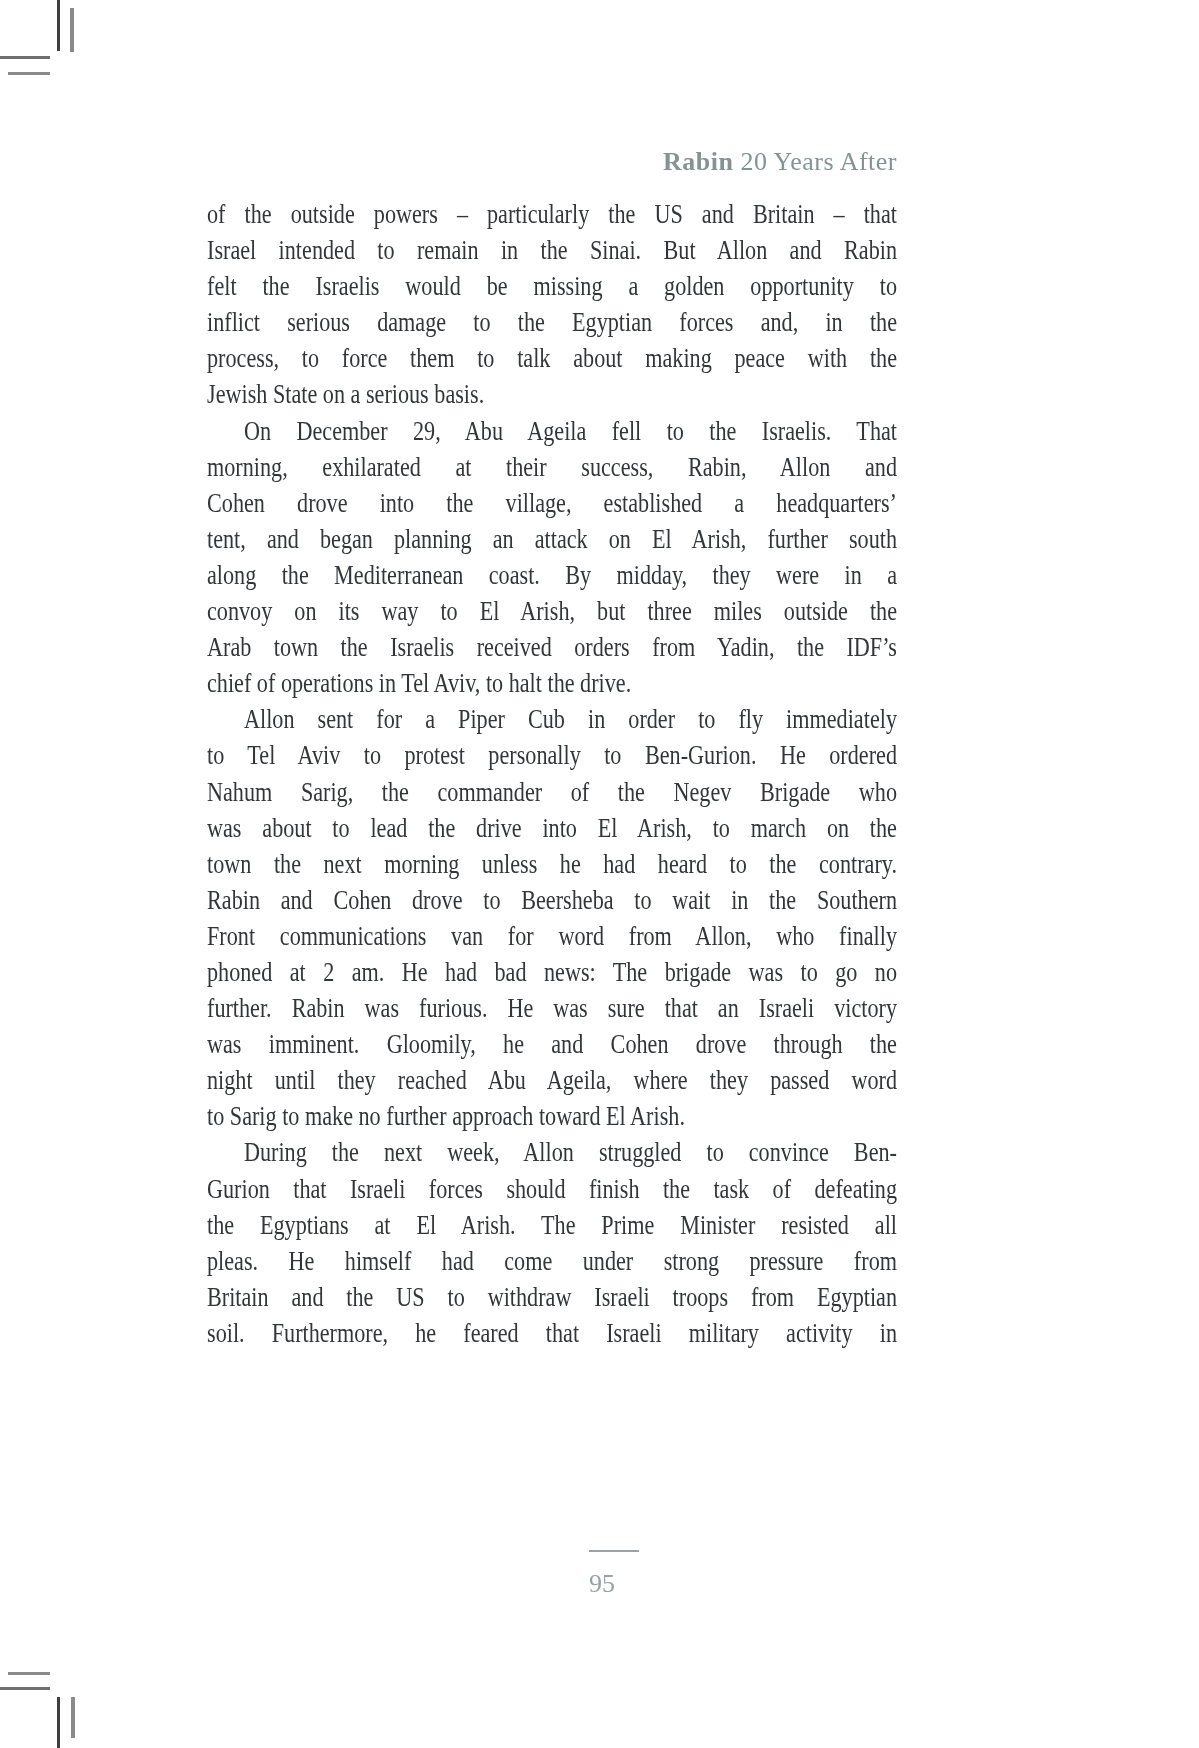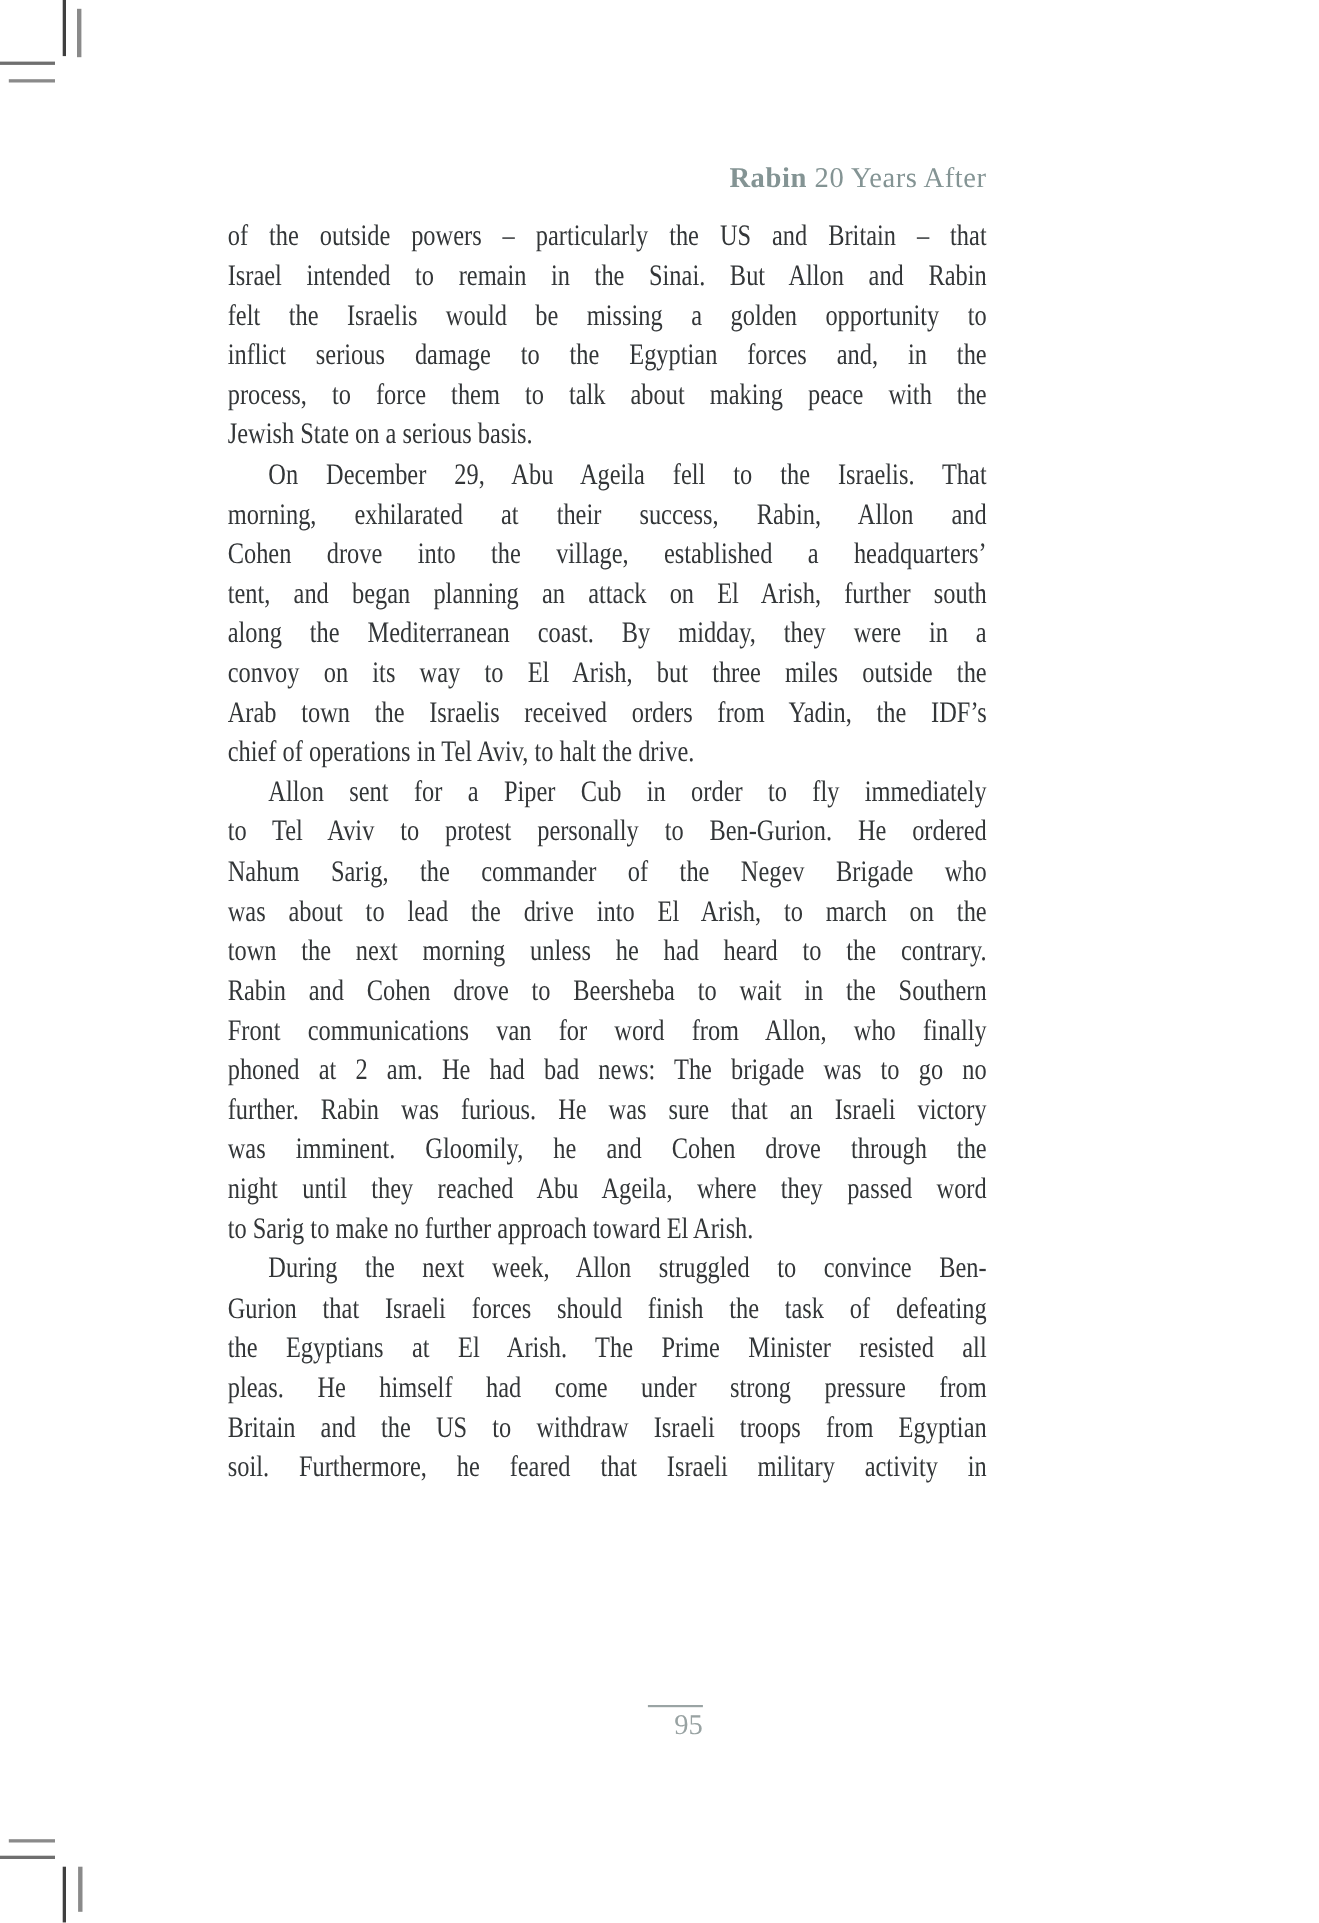--- a/index.html
+++ b/index.html
@@ -56,24 +56,24 @@
   .line.last { text-align-last: left; }
   .line.indent { text-indent: 45px; }
 
   
   .footer {
     position: absolute;
     left: 589px;
     top: 1550px;
     width: 50px;
     border-top: 2px solid var(--color-footer_rule, #9aa4a4);
-    text-align: right;
+    text-align: left;
     font-size: 26px;
     line-height: 30px;
-    padding-top: 1px;
+    padding-top: 17px;
     color: var(--color-footer, #98a2a2);
   }
 </style>
 </head>
 <body>
 
 <div class="page">
 
   <div class="crop" style="left:57px; top:0; width:3px; height:51px; background:#3f3f3f;"></div>
   <div class="crop" style="left:70px; top:8px; width:4px; height:44px; background:#8a8a8a;"></div>

